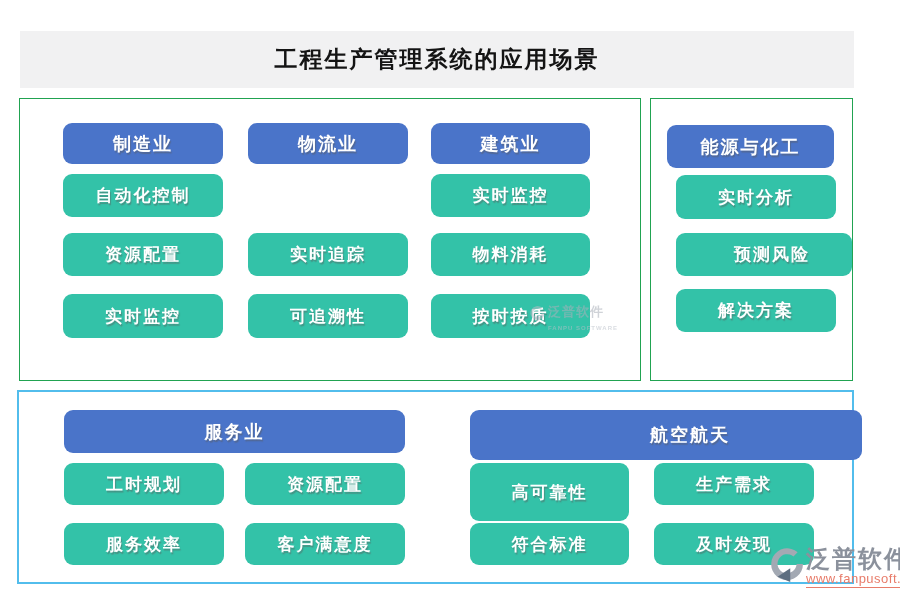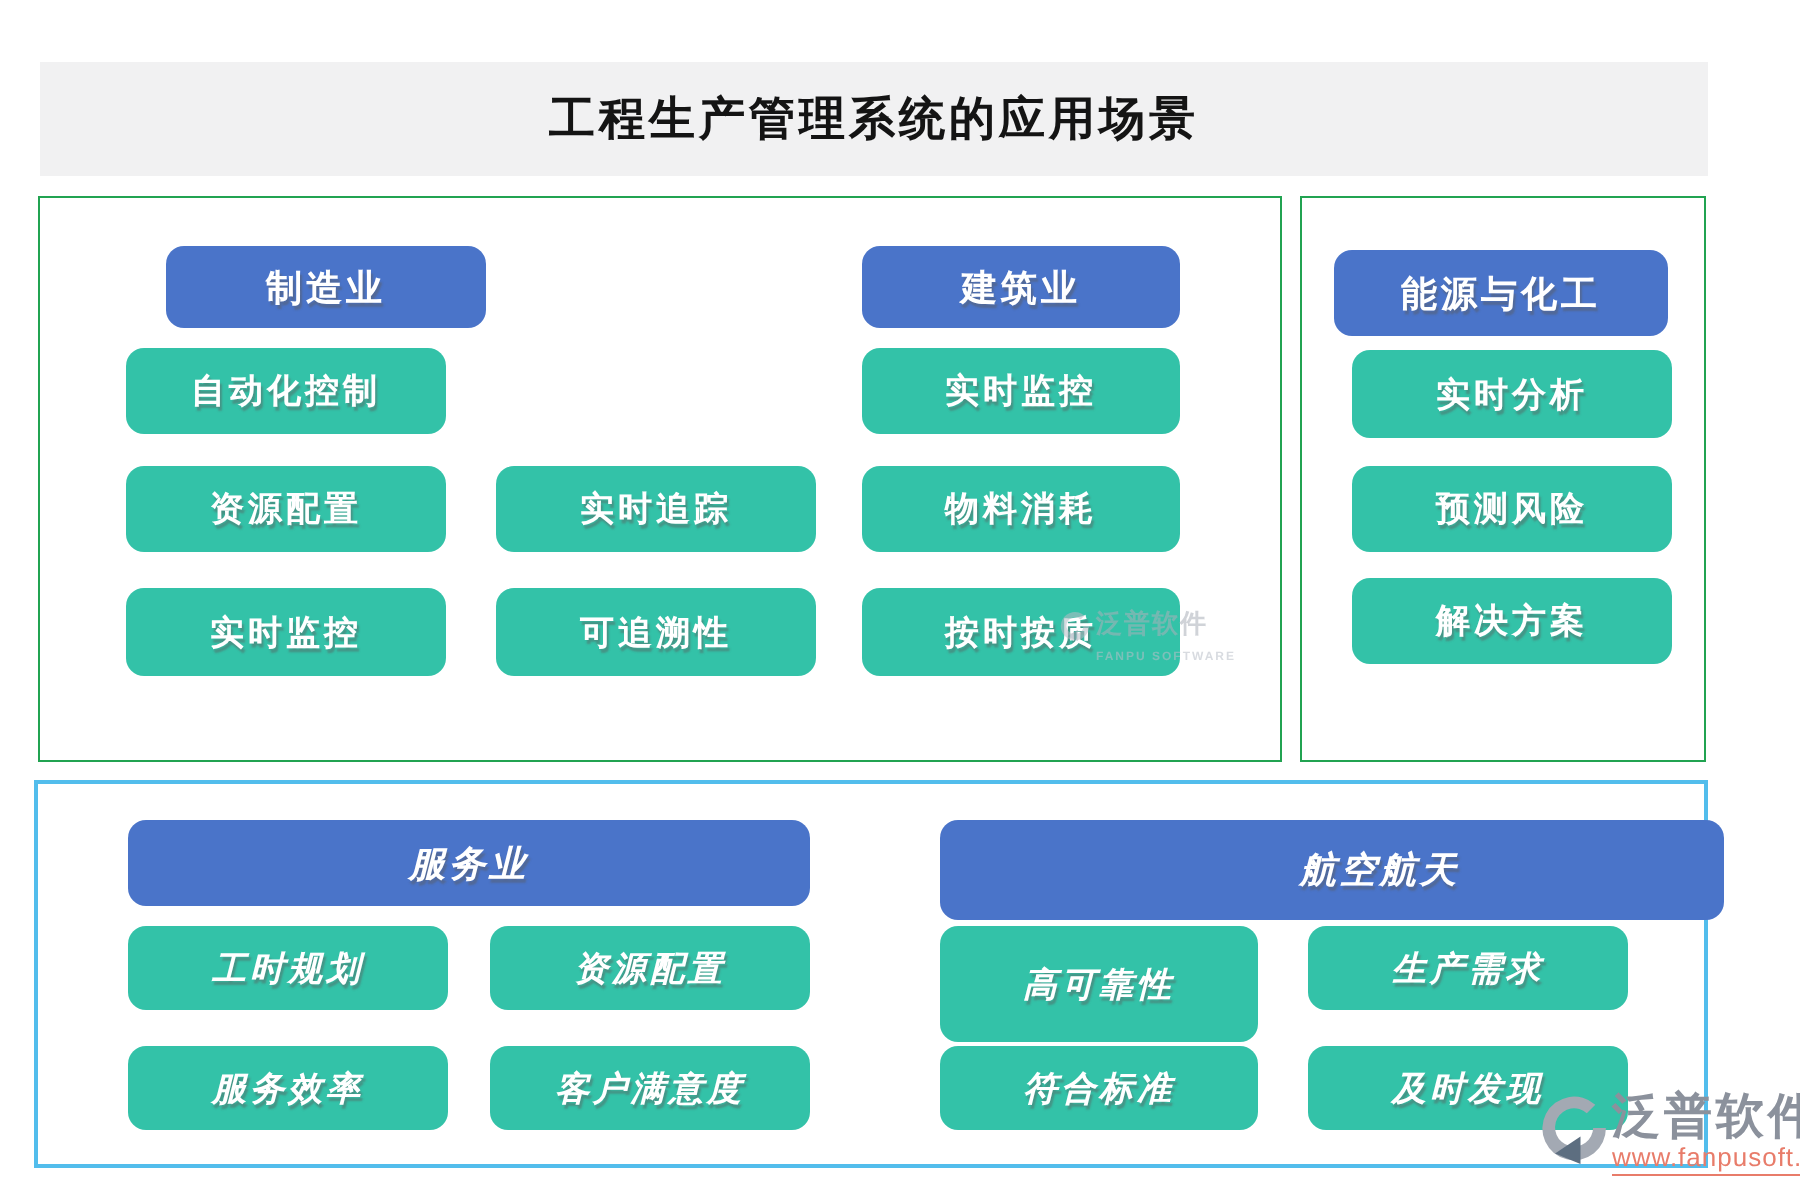--- a/index.html
+++ b/index.html
@@ -10,21 +10,21 @@
   .banner{
     position:absolute;left:20px;top:31px;width:834px;height:57px;
     background:#f1f1f2;display:flex;align-items:center;justify-content:center;
   }
   .banner h1{
     margin:0;font-size:23px;font-weight:bold;color:#141414;letter-spacing:2px;
     font-family:"Liberation Serif","DejaVu Serif",serif;
   }
   .panel{position:absolute;background:#ffffff;box-sizing:border-box;}
   .panel.green{border:1px solid #21a351;}
-  .panel.blue{border:2px solid #52bdec;font-style:italic;}
+  .panel.blue{border:2px solid #52bdec;}
   #panel-upper-left{left:19px;top:98px;width:622px;height:283px;}
   #panel-upper-right{left:650px;top:98px;width:203px;height:283px;}
   #panel-bottom{left:17px;top:390px;width:837px;height:194px;}
   .box{
     position:absolute;border-radius:9px;color:#ffffff;font-weight:bold;
     display:flex;align-items:center;justify-content:center;
     font-size:17px;letter-spacing:2px;
     text-shadow:1px 2px 1px rgba(90,90,90,0.45);
   }
   .hdr{background:#4a74c9;font-size:18px;}
@@ -49,38 +49,39 @@
 <body>
 
 <div id="stage">
 
   <div class="banner">
     <h1>工程生产管理系统的应用场景</h1>
   </div>
 
   <div id="panel-upper-left" class="panel green">
 
-    <div class="box hdr" style="left:43px;top:24px;width:160px;height:41px;margin-left:20px;">制造业</div>
+    <div class="box hdr" style="left:43px;top:24px;width:160px;height:41px;">制造业</div>
     <div class="box itm" style="left:43px;top:75px;width:160px;height:43px;">自动化控制</div>
     <div class="box itm" style="left:43px;top:134px;width:160px;height:43px;">资源配置</div>
     <div class="box itm" style="left:43px;top:195px;width:160px;height:44px;">实时监控</div>
 
+    <div class="box hdr" style="left:228px;top:24px;width:160px;height:41px;">物流业</div>
     <div class="box itm" style="left:228px;top:134px;width:160px;height:43px;">实时追踪</div>
     <div class="box itm" style="left:228px;top:195px;width:160px;height:44px;">可追溯性</div>
 
     <div class="box hdr" style="left:411px;top:24px;width:159px;height:41px;">建筑业</div>
     <div class="box itm" style="left:411px;top:75px;width:159px;height:43px;">实时监控</div>
     <div class="box itm" style="left:411px;top:134px;width:159px;height:43px;">物料消耗</div>
     <div class="box itm" style="left:411px;top:195px;width:159px;height:44px;">按时按质</div>
   </div>
 
   <div id="panel-upper-right" class="panel green">
     <div class="box hdr" style="left:16px;top:26px;width:167px;height:43px;">能源与化工</div>
     <div class="box itm" style="left:25px;top:76px;width:160px;height:44px;">实时分析</div>
-    <div class="box itm" style="left:25px;top:134px;width:160px;height:43px;">预测风险</div>
+    <div class="box itm" style="left:25px;top:134px;width:160px;height:43px;padding-left:16px;">预测风险</div>
     <div class="box itm" style="left:25px;top:190px;width:160px;height:43px;">解决方案</div>
   </div>
 
   <div id="panel-bottom" class="panel blue">
 
     <div class="box hdr" style="left:45px;top:18px;width:341px;height:43px;">服务业</div>
     <div class="box itm" style="left:45px;top:71px;width:160px;height:42px;">工时规划</div>
     <div class="box itm" style="left:226px;top:71px;width:160px;height:42px;">资源配置</div>
     <div class="box itm" style="left:45px;top:131px;width:160px;height:42px;">服务效率</div>
     <div class="box itm" style="left:226px;top:131px;width:160px;height:42px;">客户满意度</div>

